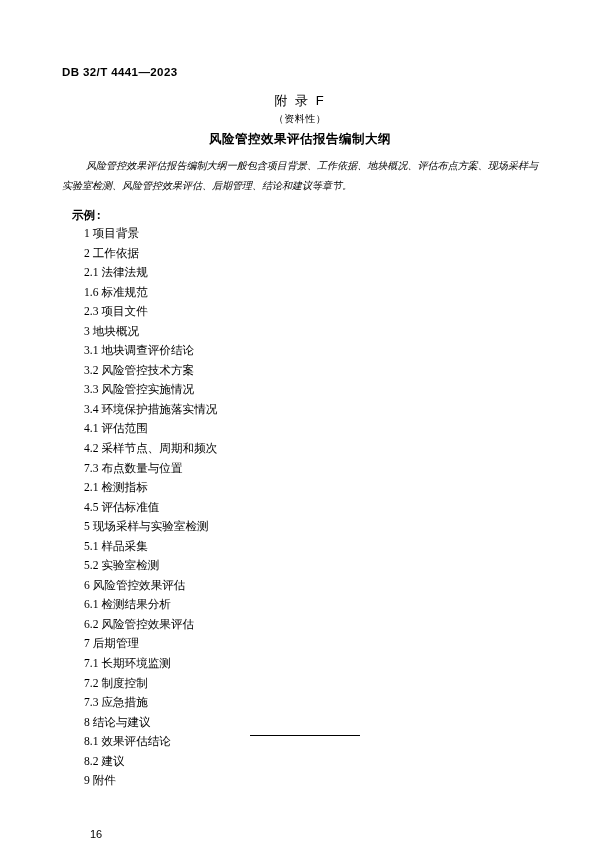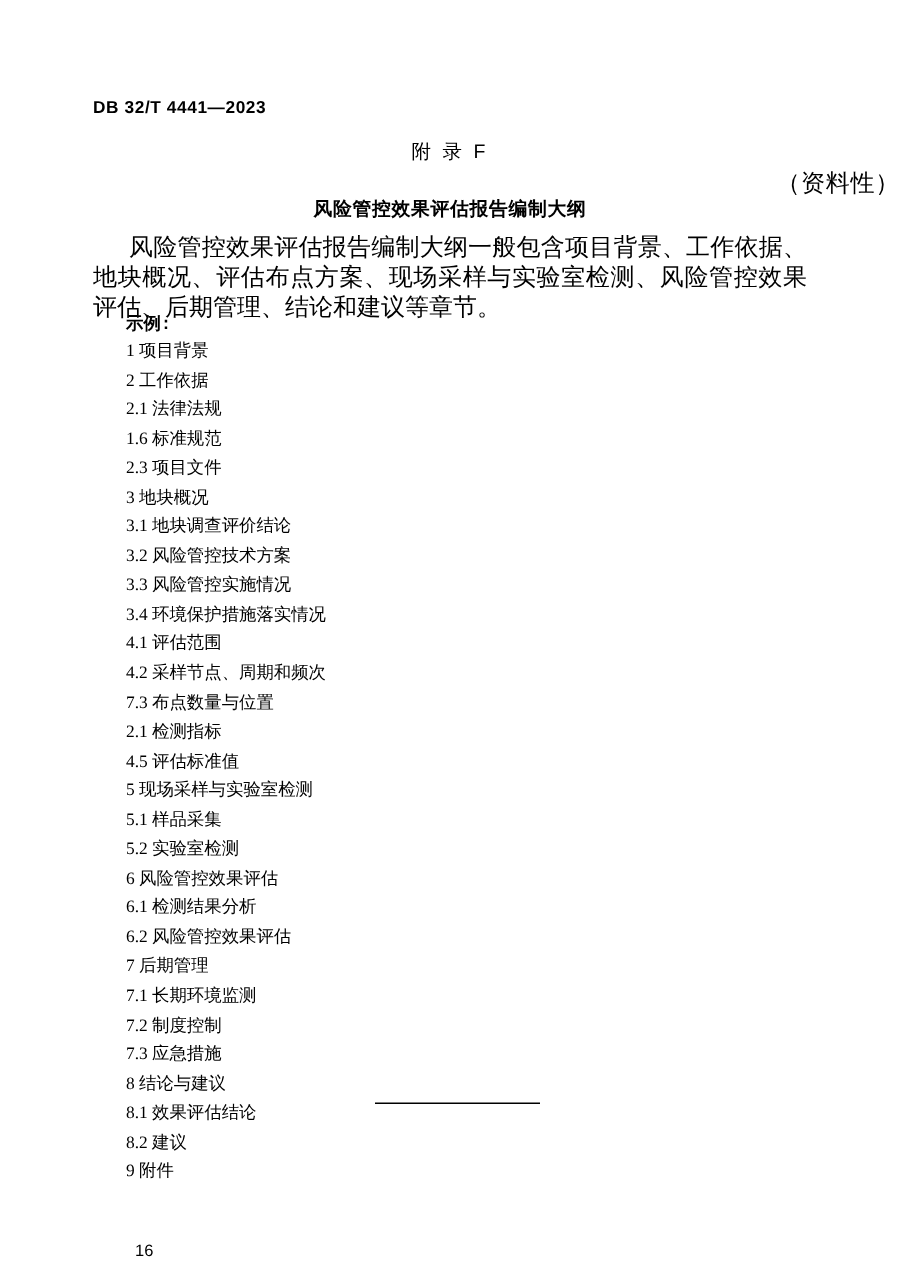--- a/index.html
+++ b/index.html
@@ -40,50 +40,51 @@
     font-family: "Liberation Sans", "DejaVu Sans", sans-serif;
     font-weight: normal;
     font-size: 13px;
     letter-spacing: 2px;
   }
   .annex-sub {
     position: absolute;
     top: 112px;
     left: 0;
     width: 600px;
-    text-align: right;
+    text-align: center;
     font-family: "Liberation Serif", "DejaVu Serif", serif;
-    font-size: 16px;
+    font-size: 10px;
     letter-spacing: 0.5px;
   }
   .annex-name {
     position: absolute;
     top: 131px;
     left: 0;
     width: 600px;
     text-align: center;
     font-family: "Liberation Sans", "DejaVu Sans", sans-serif;
     font-weight: bold;
     font-size: 12.5px;
     letter-spacing: 0.5px;
   }
   .body-para {
     position: absolute;
     top: 156px;
     left: 62px;
     width: 476px;
-    font-size: 16px;
+    font-size: 10px;
     line-height: 20px;
     text-indent: 24px;
     text-align: justify;
+    font-style: italic;
   }
   .example-label {
     position: absolute;
     top: 208px;
-    left: 84px;
+    left: 72px;
     font-family: Liberation Mono, monospace;
     font-weight: bold;
     font-size: 11.6px;
   }
   .outline {
     position: absolute;
     top: 224px;
     left: 84px;
     width: 420px;
     list-style: none;

